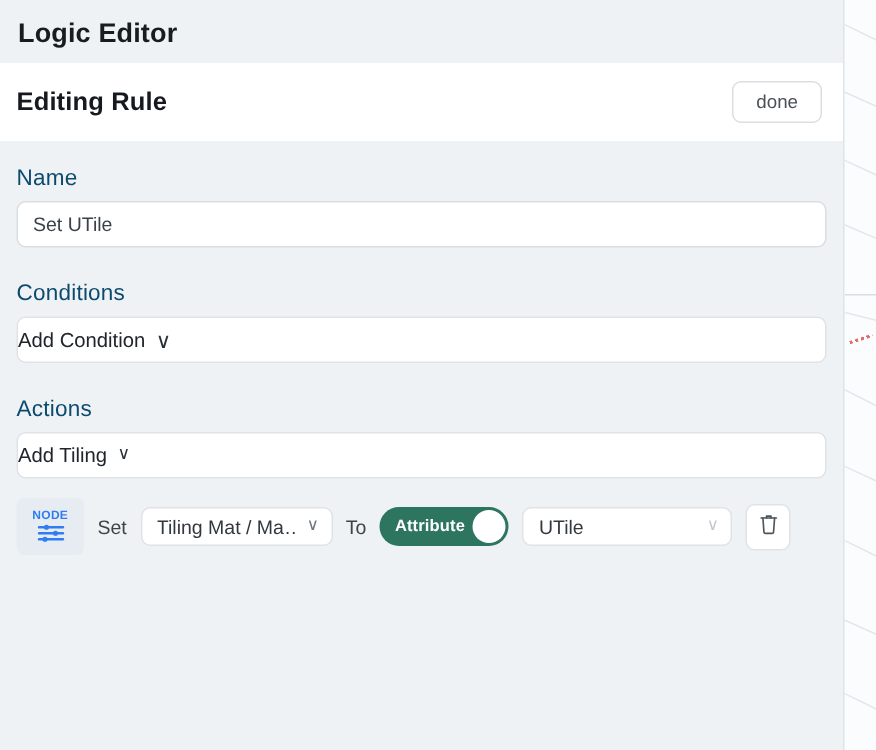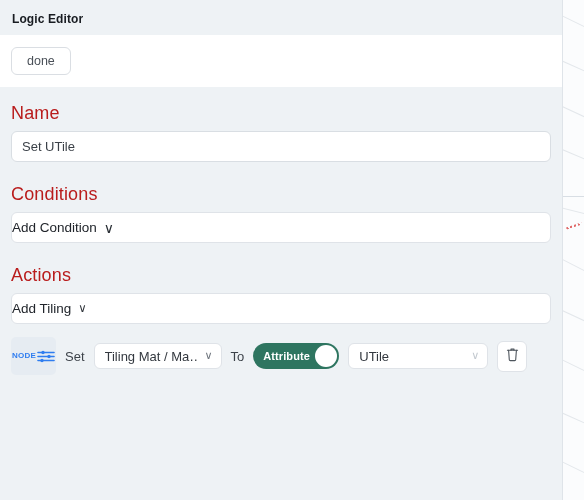--- a/index.html
+++ b/index.html
@@ -68,21 +68,21 @@
     top: 0;
     left: 0;
     width: 562px;
     height: 500px;
     background: #eef2f5;
   }
 
   
   .panel-title {
     padding: 12px 12px 9px 12px;
-    font-size: 12px;
+    font-size: 18px;
     font-weight: 600;
     letter-spacing: .1px;
     color: #181c21;
   }
 
   
   .subheader {
     background: #ffffff;
     height: 52px;
     display: flex;
@@ -107,22 +107,22 @@
     cursor: pointer;
     line-height: 1;
   }
 
   
   .body {
     padding: 16px 11px 0 11px;
   }
 
   .field-label {
-    font-size: 18px;
-    color: #b91c1c;
+    font-size: 15px;
+    color: #0c4a6e;
     margin-bottom: 7px;
     letter-spacing: .15px;
   }
 
   .text-input {
     font-family: inherit;
     width: 100%;
     height: 31px;
     background: #ffffff;
     border: 1px solid #d9dee3;
@@ -165,21 +165,21 @@
     gap: 9px;
     margin-top: 13px;
   }
 
   .node-chip {
     width: 45px;
     height: 38px;
     background: #e6ecf2;
     border-radius: 5px;
     display: flex;
-    flex-direction: row;
+    flex-direction: column;
     align-items: center;
     justify-content: center;
     gap: 1px;
     flex: 0 0 auto;
     cursor: pointer;
   }
   .node-chip .node-word {
     font-size: 8px;
     font-weight: 700;
     letter-spacing: .2px;
@@ -286,20 +286,21 @@
     <div class="wire" style="top:372px; transform:rotate(26deg);"></div>
     <div class="wire" style="top:424px; transform:rotate(24deg);"></div>
     <div class="wire" style="top:474px; transform:rotate(26deg);"></div>
   </div>
 
   <div class="panel">
 
     <div class="panel-title">Logic Editor</div>
 
     <div class="subheader">
+      <div class="subheader-title">Editing Rule</div>
       <button class="done-btn">done</button>
     </div>
 
     <div class="body">
 
       
       <div class="field-label">Name</div>
       <input class="text-input" type="text" value="Set UTile" style="">
 
       <div class="spacer-md"></div>

